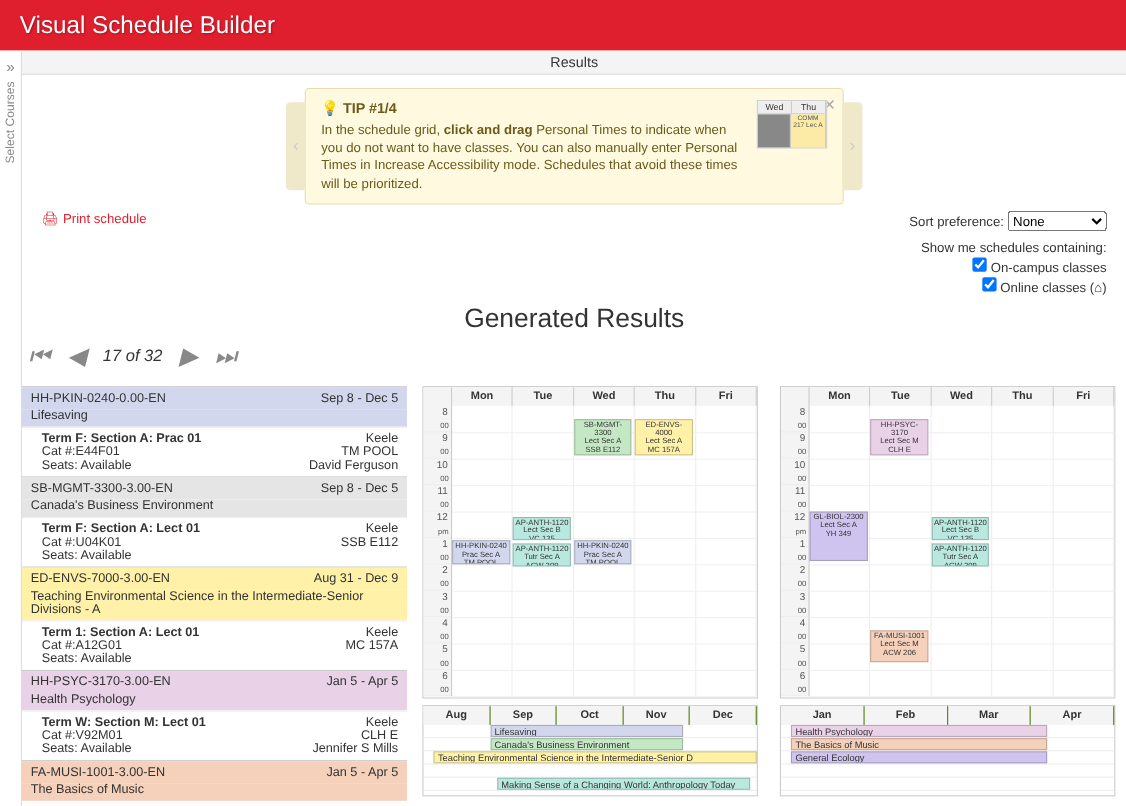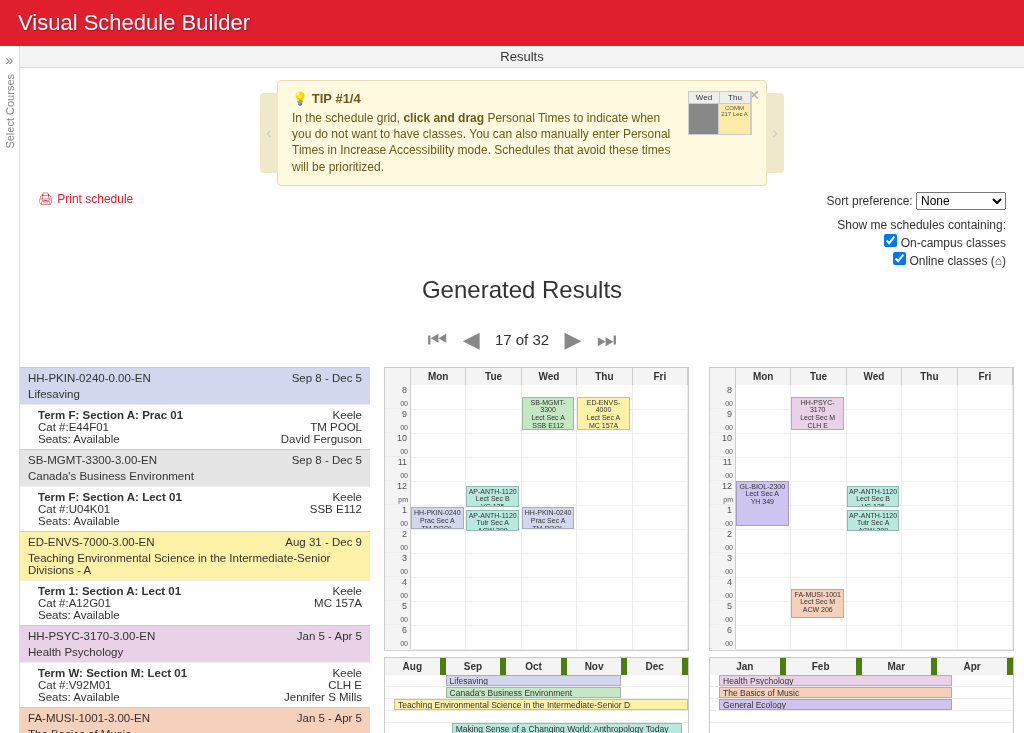--- a/index.html
+++ b/index.html
@@ -25,21 +25,21 @@
 .tip-demo-body .g { background:#888; }
 .tip-demo-body .y { background:#fceba6; font-size:6px; text-align:center; padding:1px; color:#555; }
 .tip-close { position:absolute; right:6px; top:6px; color:#aaa; font-size:14px; cursor:pointer; }
 .top-controls { display:flex; justify-content:space-between; align-items:flex-start; padding: 2px 18px; }
 .print-link { color:#e01f2e; font-size:12px; display:flex; align-items:center; gap:4px; cursor:pointer; }
 .sort-pref { font-size:12px; }
 .sort-pref select { width: 90px; font-size:12px; }
 .filter-box { text-align:right; font-size:12px; padding: 4px 18px 0; }
 .filter-box div { margin: 2px 0; }
 .gen-head { text-align:center; font-size:24px; font-weight:500; margin-top:8px; }
-.pager { text-align:center; margin: 23px 0 14px; }
+.pager { margin: 7px 0 14px; font-style: italic; }
 .pager span { font-size:15px; margin: 0 6px; vertical-align:middle; }
 .pager .nav-btn { color:#888; font-size:22px; cursor:pointer; vertical-align:middle; }
 .lower { display:flex; gap:14px; padding: 0 10px 16px 0; }
 .course-list { width: 350px; }
 .course-block { border-top: 1px solid #ccc; }
 .course-hdr { padding: 4px 8px; display:flex; justify-content:space-between; font-size:11.5px; }
 .course-sub { padding: 0 8px 4px; font-size:11.5px; }
 .section-block { background:#fff; padding: 4px 8px 4px 18px; font-size:11.5px; border-top:1px solid #eee; }
 .section-block .row { display:flex; justify-content:space-between; }
 .c-blue { background:#d3d7ed; }
@@ -63,21 +63,21 @@
 .event { position:absolute; font-size:7px; text-align:center; border:1px solid rgba(0,0,0,0.2); padding:1px; overflow:hidden; line-height:1.1; }
 .ev-blue { background:#d3d7ed; }
 .ev-green { background:#c4e8c4; }
 .ev-yellow { background:#fff1a8; }
 .ev-pink { background:#e9d1e8; }
 .ev-orange { background:#f5d0bb; }
 .ev-teal { background:#b9e8de; }
 .ev-purple { background:#cfc4ef; }
 .term-bar { margin-top:6px; border:1px solid #ccc; }
 .term-head { display:flex; background:#f4f4f4; font-size:10px; font-weight:bold; }
-.term-head div { flex:1; text-align:center; padding:3px; border-right:6px solid #4d7c0f; }
+.term-head div { flex:1; text-align:center; padding:3px; border-right:1px solid #4d7c0f; }
 .term-rows { position:relative; height:64px; }
 .term-rows .rowline { height:12px; border-bottom:1px solid #eee; }
 .term-event { position:absolute; height:11px; font-size:8.5px; padding-left:3px; border:1px solid rgba(0,0,0,0.2); overflow:hidden; white-space:nowrap; }
 </style>
 </head>
 <body>
 
 <div class="header">Visual Schedule Builder</div>
 
 <div class="main-wrap">

